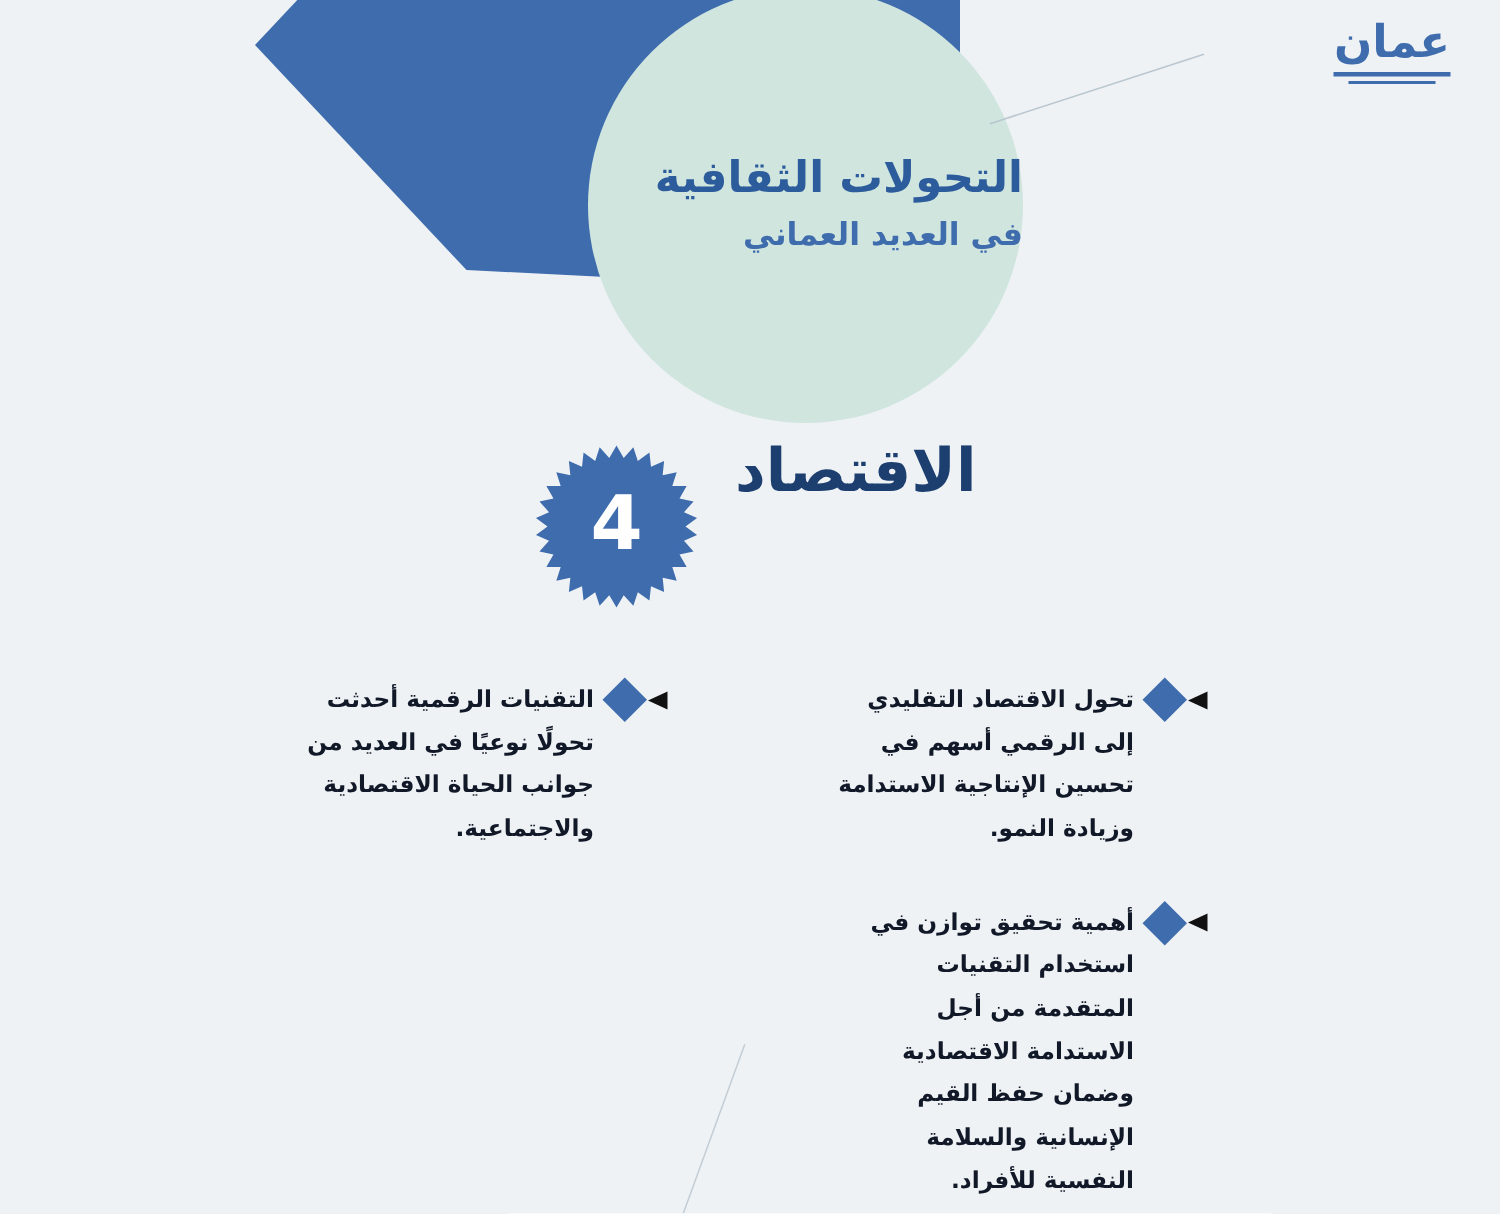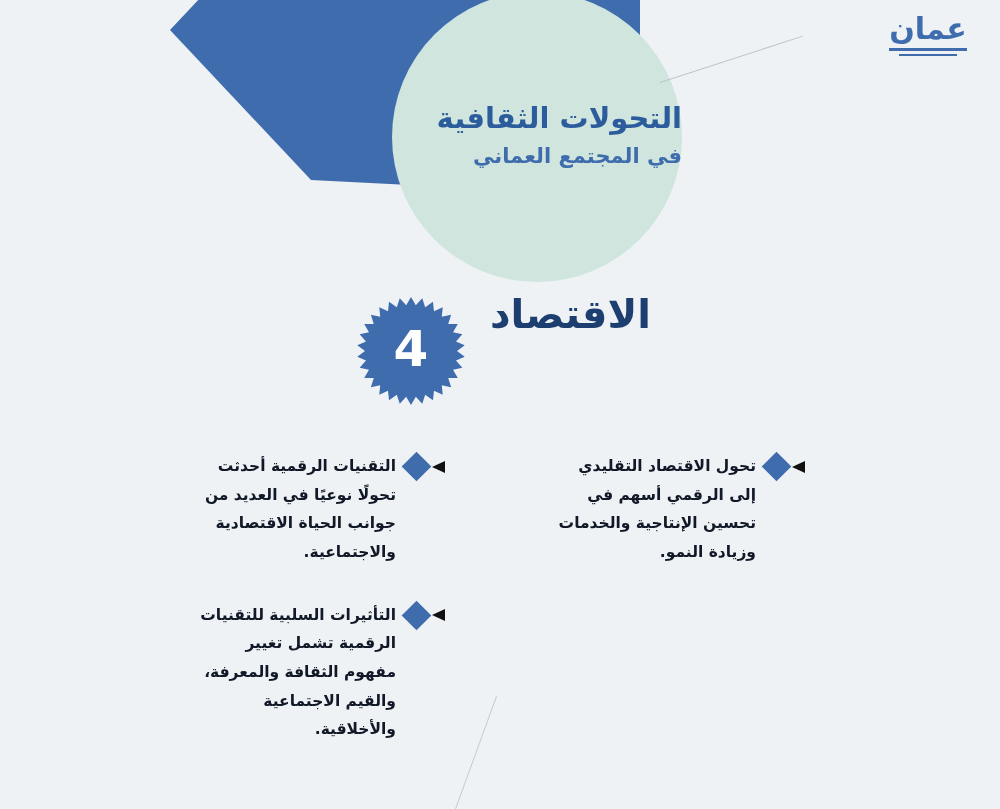--- a/index.html
+++ b/index.html
@@ -213,21 +213,21 @@
   <div class="thin-line-bottom"></div>
 
   <div class="brand">
     <div class="word">عمان</div>
     <div class="rule"></div>
     <div class="rule small"></div>
   </div>
 
   <div class="title-block">
     <div class="title-main">التحولات الثقافية</div>
-    <div class="title-sub">في المجتمع العماني</div>
+    <div class="title-sub">في العديد العماني</div>
   </div>
 
   <div class="section-heading">
     <span>الاقتصاد</span>
   </div>
 
   <div class="badge">
     <svg width="112" height="112" viewBox="0 0 112 112" aria-hidden="true">
       <g id="burst" fill="#3f6cad">
           <path d="M56.00 2.00 L60.81 10.25 L67.23 3.18 L70.21 12.25 L77.96 6.67 L79.00 16.16 L87.74 12.31 L86.78 21.82 L96.13 19.87 L93.21 28.96 L102.77 29.00 L98.02 37.29 L107.36 39.31 L100.99 46.44 L109.70 50.36 L102.00 56.00 L109.70 61.64 L100.99 65.56 L107.36 72.69 L98.02 74.71 L102.77 83.00 L93.21 83.04 L96.13 92.13 L86.78 90.18 L87.74 99.69 L79.00 95.84 L77.96 105.33 L70.21 99.75 L67.23 108.82 L60.81 101.75 L56.00 110.00 L51.19 101.75 L44.77 108.82 L41.79 99.75 L34.04 105.33 L33.00 95.84 L24.26 99.69 L25.22 90.18 L15.87 92.13 L18.79 83.04 L9.23 83.00 L13.98 74.71 L4.64 72.69 L11.01 65.56 L2.30 61.64 L10.00 56.00 L2.30 50.36 L11.01 46.44 L4.64 39.31 L13.98 37.29 L9.23 29.00 L18.79 28.96 L15.87 19.87 L25.22 21.82 L24.26 12.31 L33.00 16.16 L34.04 6.67 L41.79 12.25 L44.77 3.18 L51.19 10.25 Z" fill="#3f6cad"></path>
@@ -238,35 +238,35 @@
   </div>
 
   <div class="columns">
 
     <div class="col">
       <div class="item">
         <div class="marker">
           <div class="diamond"></div>
           <div class="arrow"></div>
         </div>
-        <div class="text">تحول الاقتصاد التقليدي إلى الرقمي أسهم في تحسين الإنتاجية والخدمات وزيادة النمو.</div>
+        <div class="text">تحول الاقتصاد التقليدي إلى الرقمي أسهم في تحسين الإنتاجية الاستدامة وزيادة النمو.</div>
+      </div>
+      <div class="item">
+        <div class="marker">
+          <div class="diamond"></div>
+          <div class="arrow"></div>
+        </div>
+        <div class="text">أهمية تحقيق توازن في استخدام التقنيات المتقدمة من أجل الاستدامة الاقتصادية وضمان حفظ القيم الإنسانية والسلامة النفسية للأفراد.</div>
       </div>
     </div>
 
     <div class="col">
       <div class="item">
         <div class="marker">
           <div class="diamond"></div>
           <div class="arrow"></div>
         </div>
         <div class="text">التقنيات الرقمية أحدثت تحولًا نوعيًا في العديد من جوانب الحياة الاقتصادية والاجتماعية.</div>
       </div>
-      <div class="item">
-        <div class="marker">
-          <div class="diamond"></div>
-          <div class="arrow"></div>
-        </div>
-        <div class="text">التأثيرات السلبية للتقنيات الرقمية تشمل تغيير مفهوم الثقافة والمعرفة، والقيم الاجتماعية والأخلاقية.</div>
-      </div>
     </div>
 
   </div>
 </div>
 
 </body></html>

